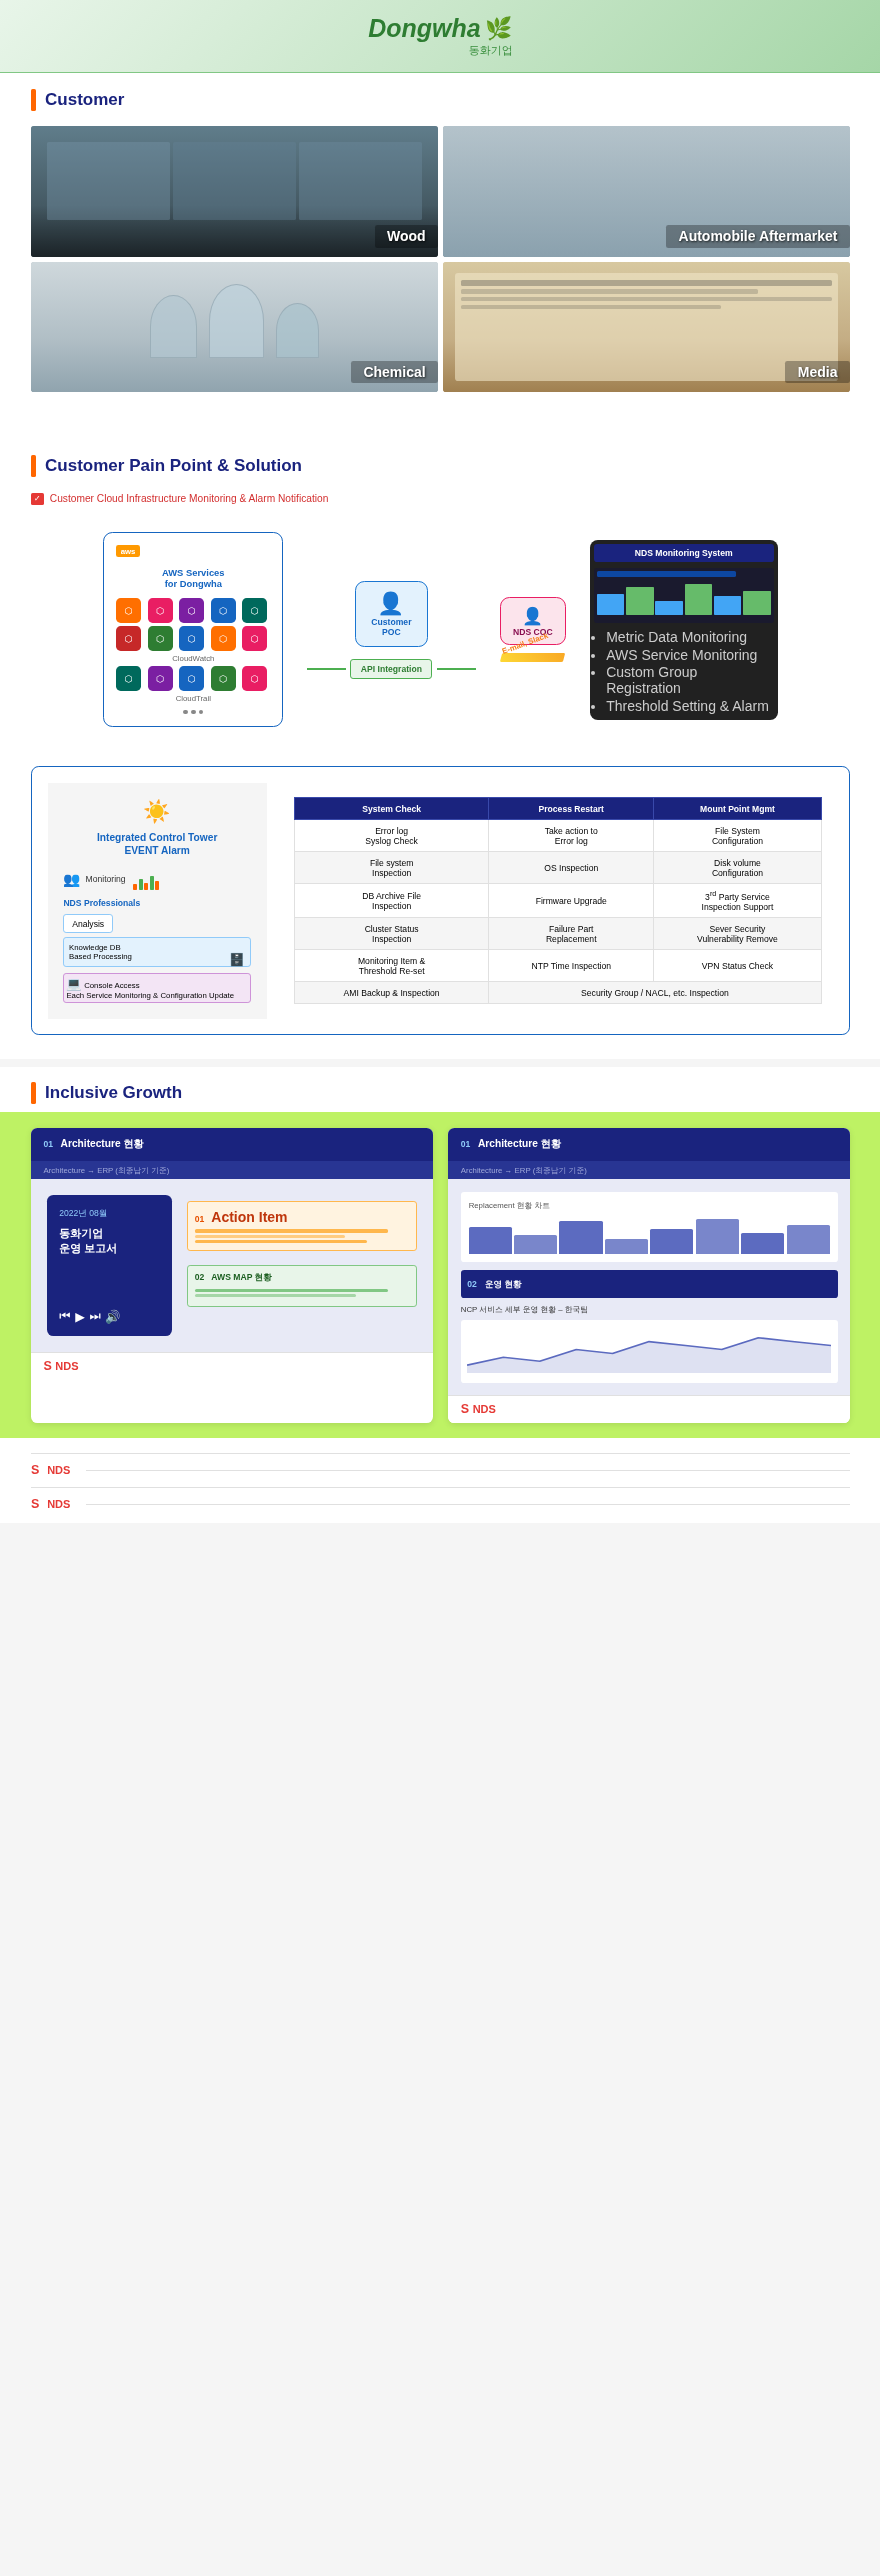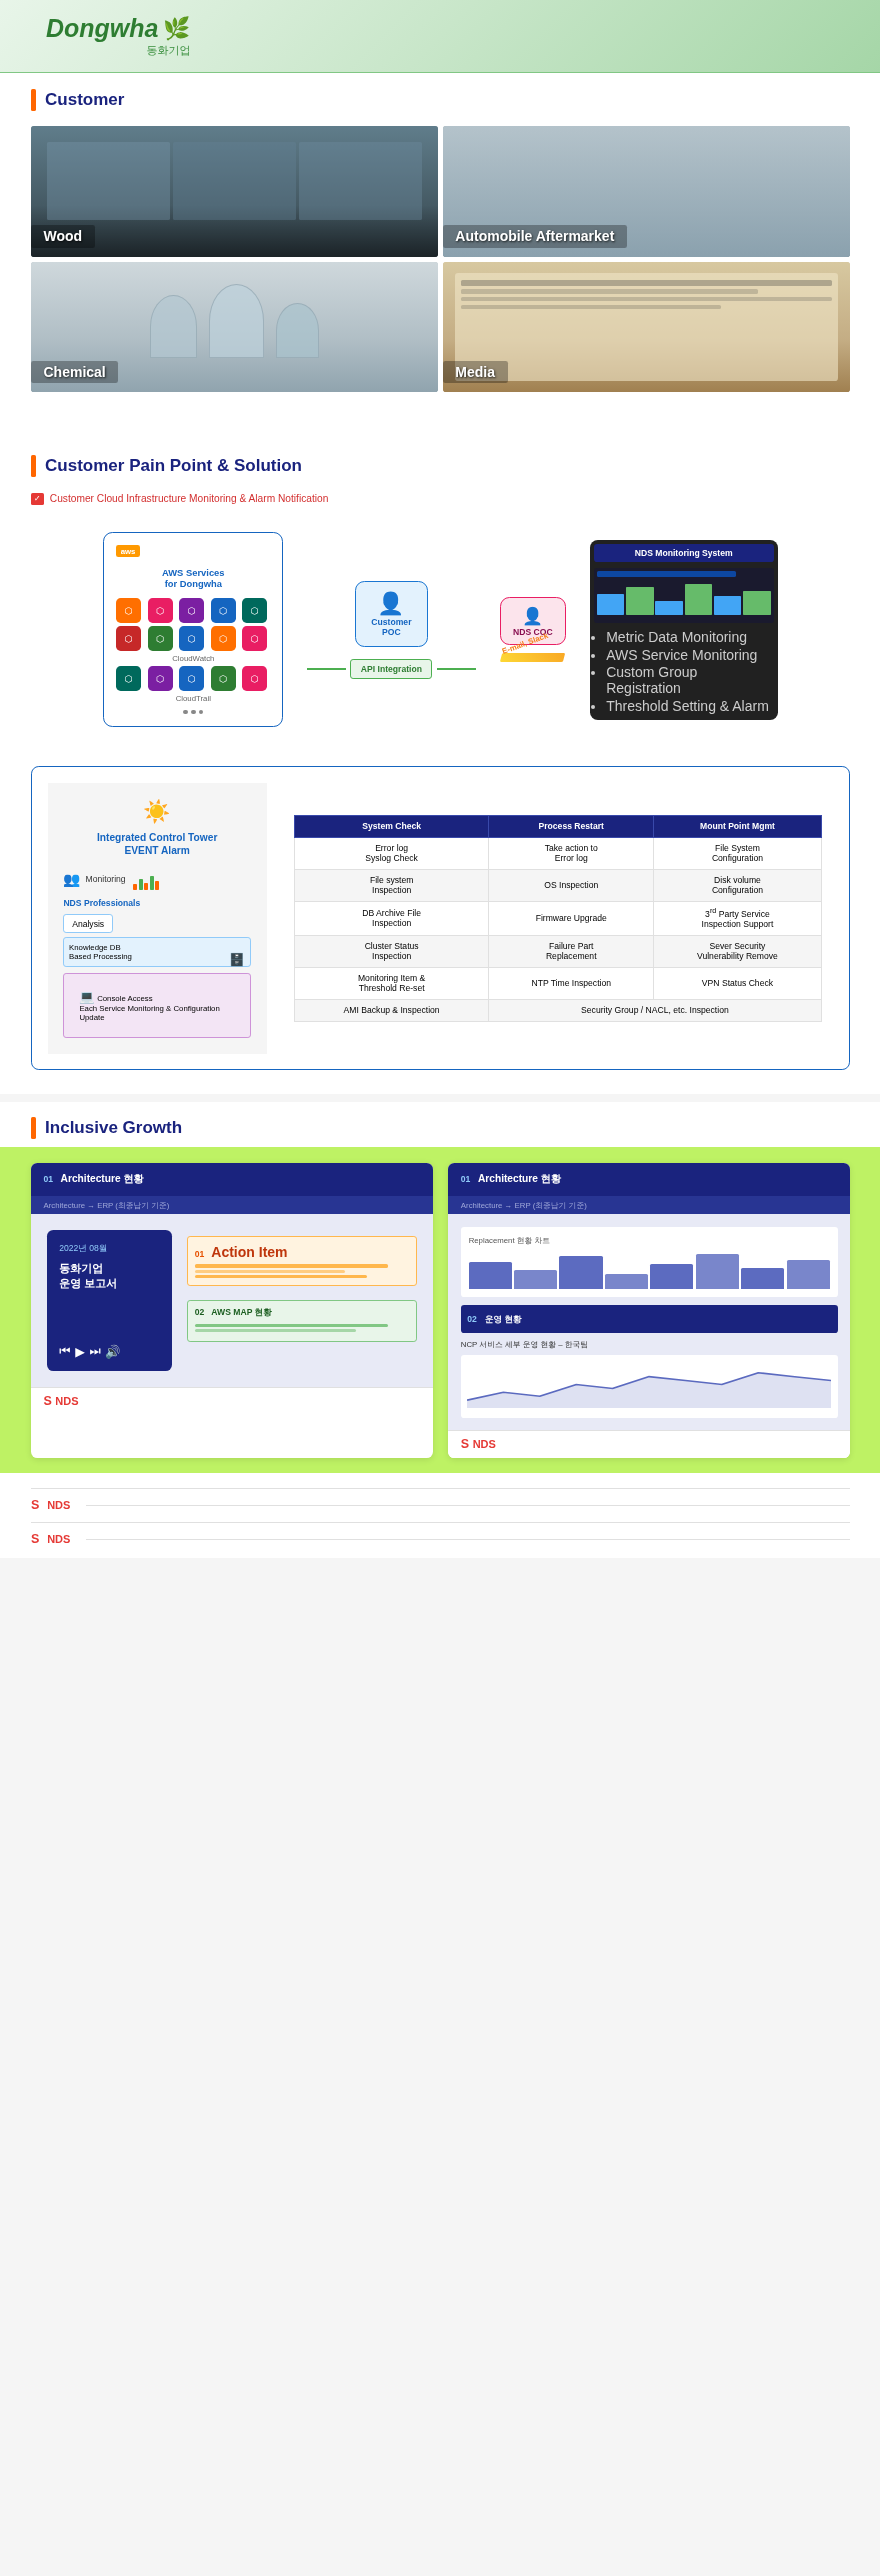--- a/index.html
+++ b/index.html
@@ -6,23 +6,23 @@
     body {
       font-family: 'Arial', sans-serif;
       background: #f5f5f5;
       width: 881px;
       min-height: 2576px;
     }
 
     
     .header {
       background: linear-gradient(135deg, #e8f5e9 0%, #c8e6c9 50%, #a5d6a7 100%);
-      padding: 14px 46px;
-      display: flex;
-      justify-content: flex-start;
+      padding: 14px 16px;
+      display: flex;
+      justify-content: center;
       align-items: center;
       border-bottom: 1.6px solid #81c784;
     }
 
     
     .section-header {
       display: flex;
       align-items: center;
       padding: 15.7px 31px 7.8px 31px;
       background: #fff;
@@ -56,21 +56,21 @@
     .customer-card {
       position: relative;
       overflow: hidden;
       border-radius: 3.1px;
     }
     .customer-card-bg {
       width: 100%;
       height: 100%;
       display: flex;
       align-items: flex-end;
-      justify-content: flex-start;
+      justify-content: flex-end;
       padding-bottom: 9.4px;
     }
     .card-wood { background: linear-gradient(180deg, #78909c 0%, #546e7a 50%, #37474f 100%); }
     .card-chemical { background: linear-gradient(180deg, #b0bec5 0%, #90a4ae 50%, #78909c 100%); }
     .card-auto { background: linear-gradient(180deg, #aab0bc 0%, #8d9ba7 50%, #6b7f8e 100%); }
     .card-media { background: linear-gradient(180deg, #d4c5a0 0%, #c4ad84 50%, #b09060 100%); }
     .customer-label {
       color: #fff;
       font-size: 14px;
       font-weight: bold;
@@ -232,21 +232,21 @@
       border: 0.8px solid #90caf9;
       border-radius: 3.1px;
       padding: 4.7px;
       font-size: 7.8px;
       margin-bottom: 4.7px;
     }
     .console-box {
       background: #f3e5f5;
       border: 0.8px solid #ce93d8;
       border-radius: 3.1px;
-      padding: 15px;
+      padding: 2px;
       font-size: 7.8px;
     }
 
     .right-panel {
       flex: 1;
       padding: 11.7px;
     }
 
     
     .report-container {

